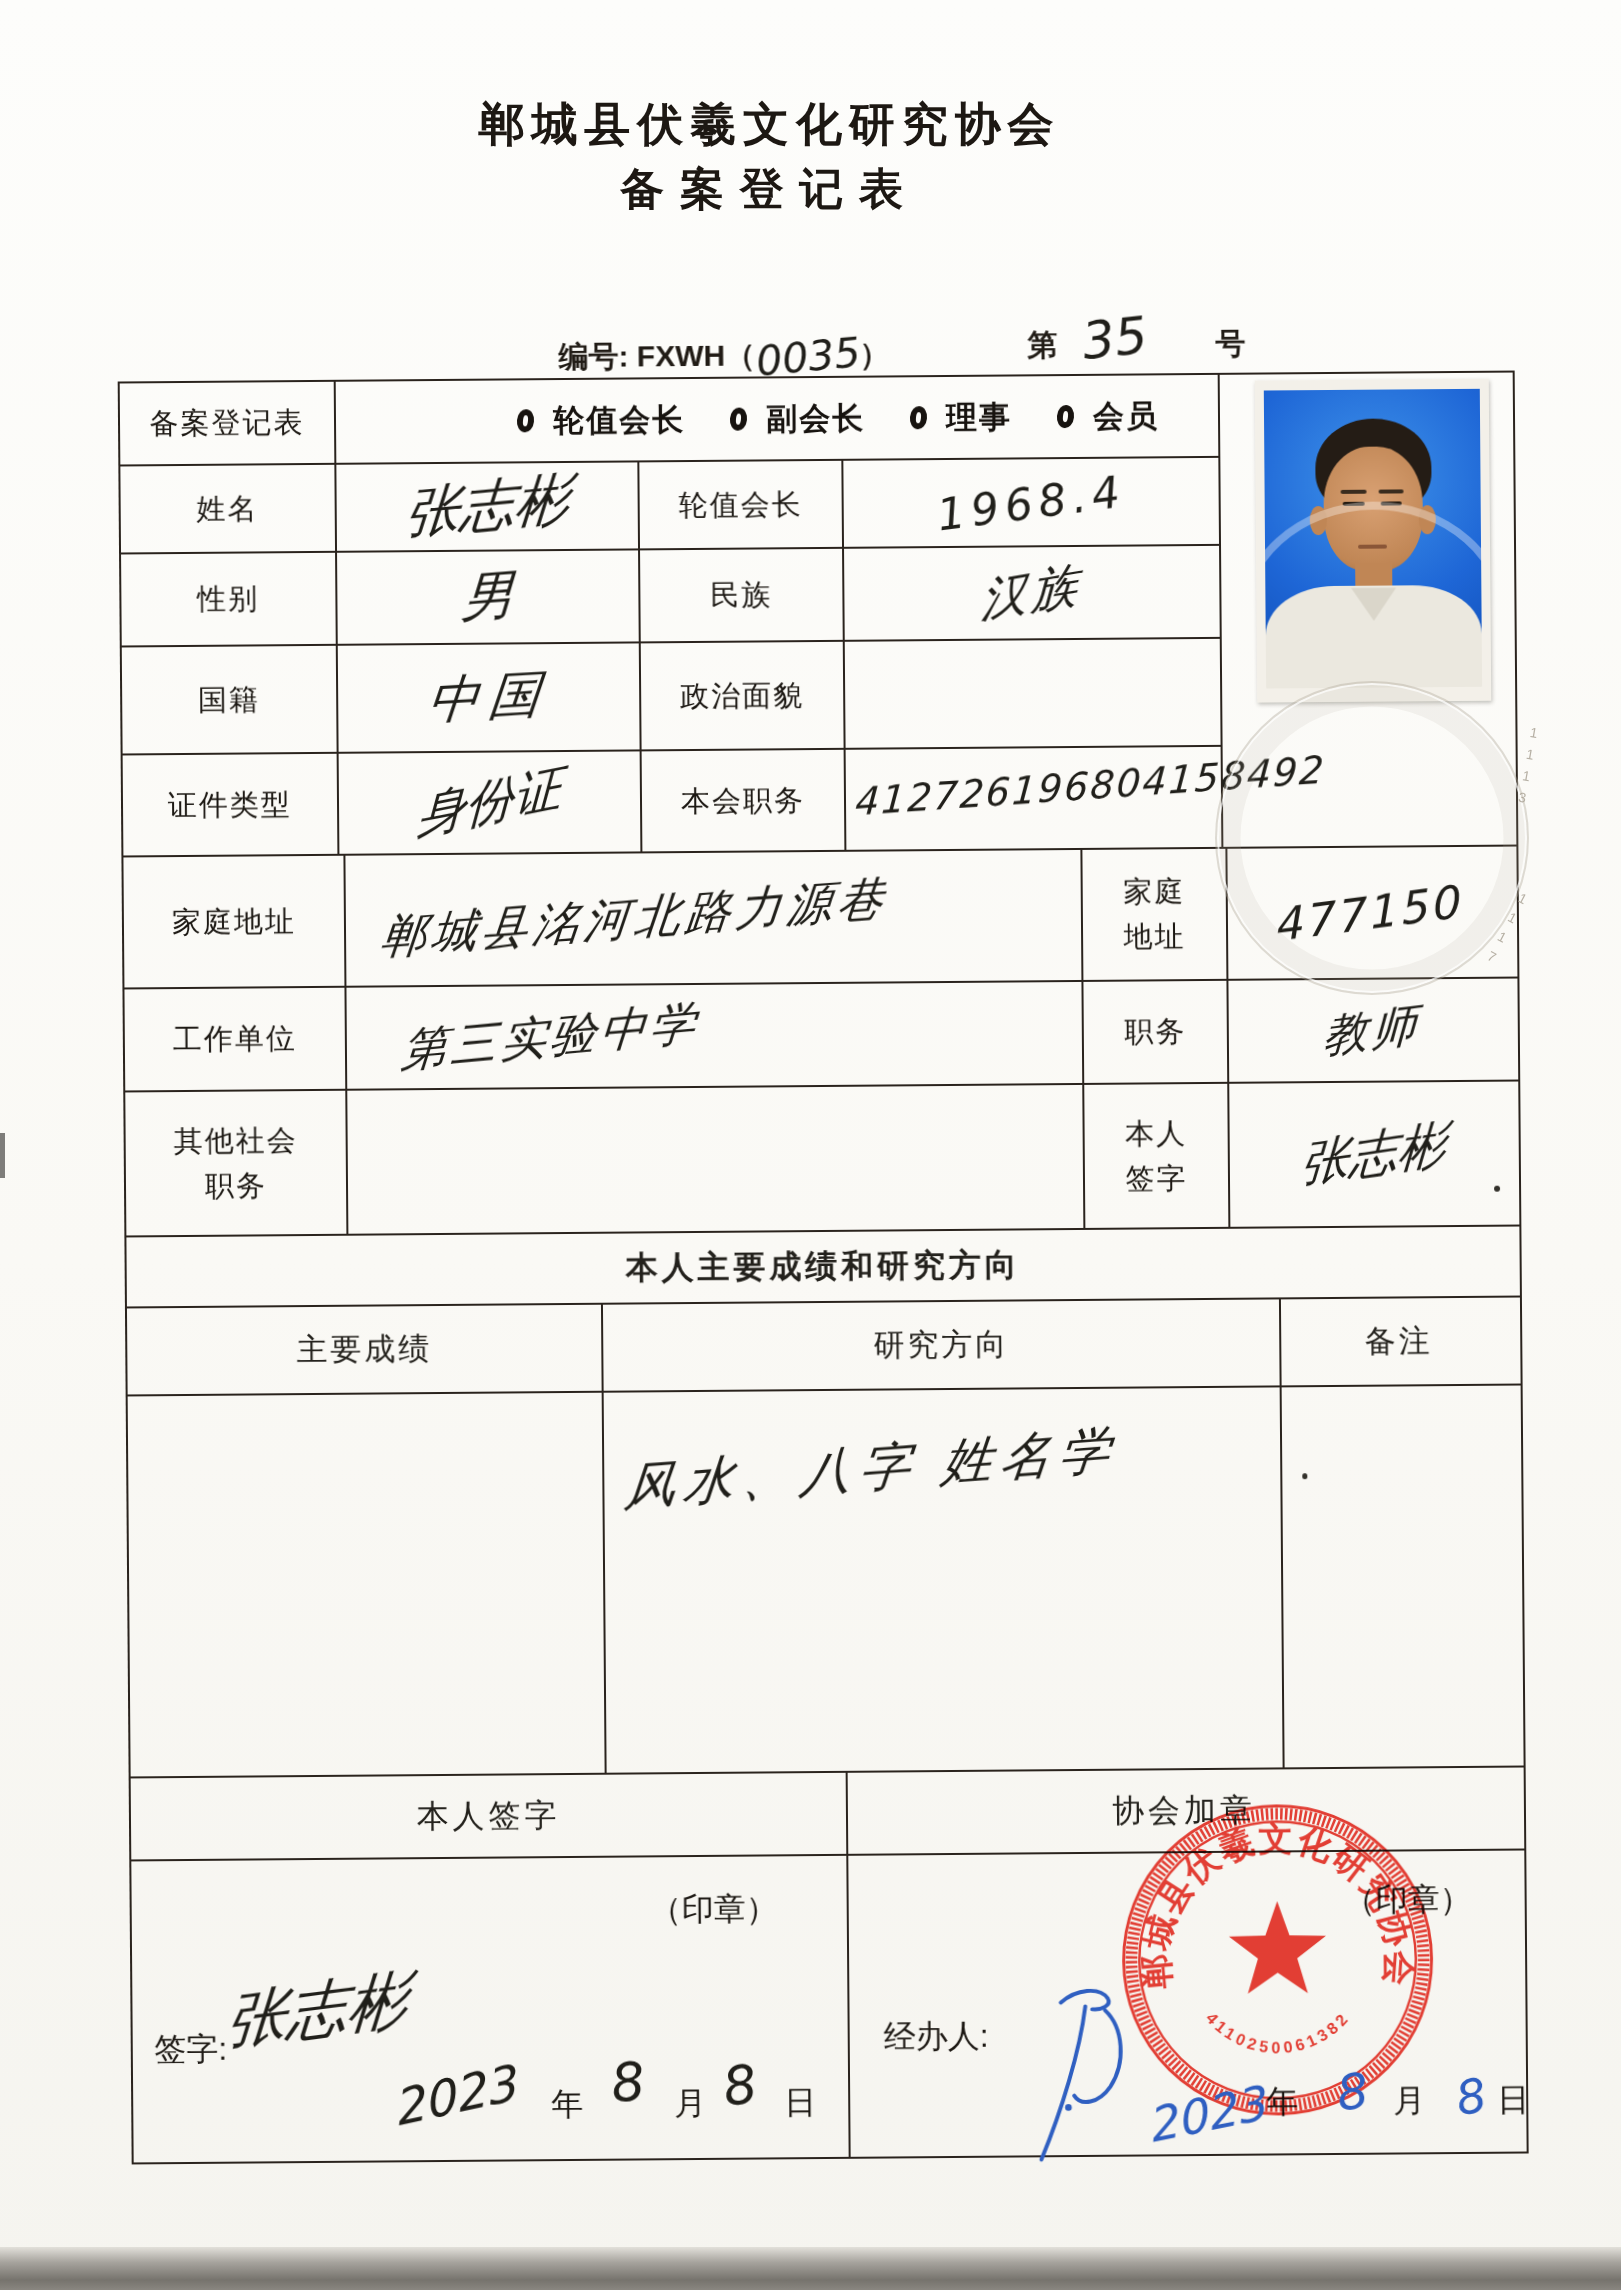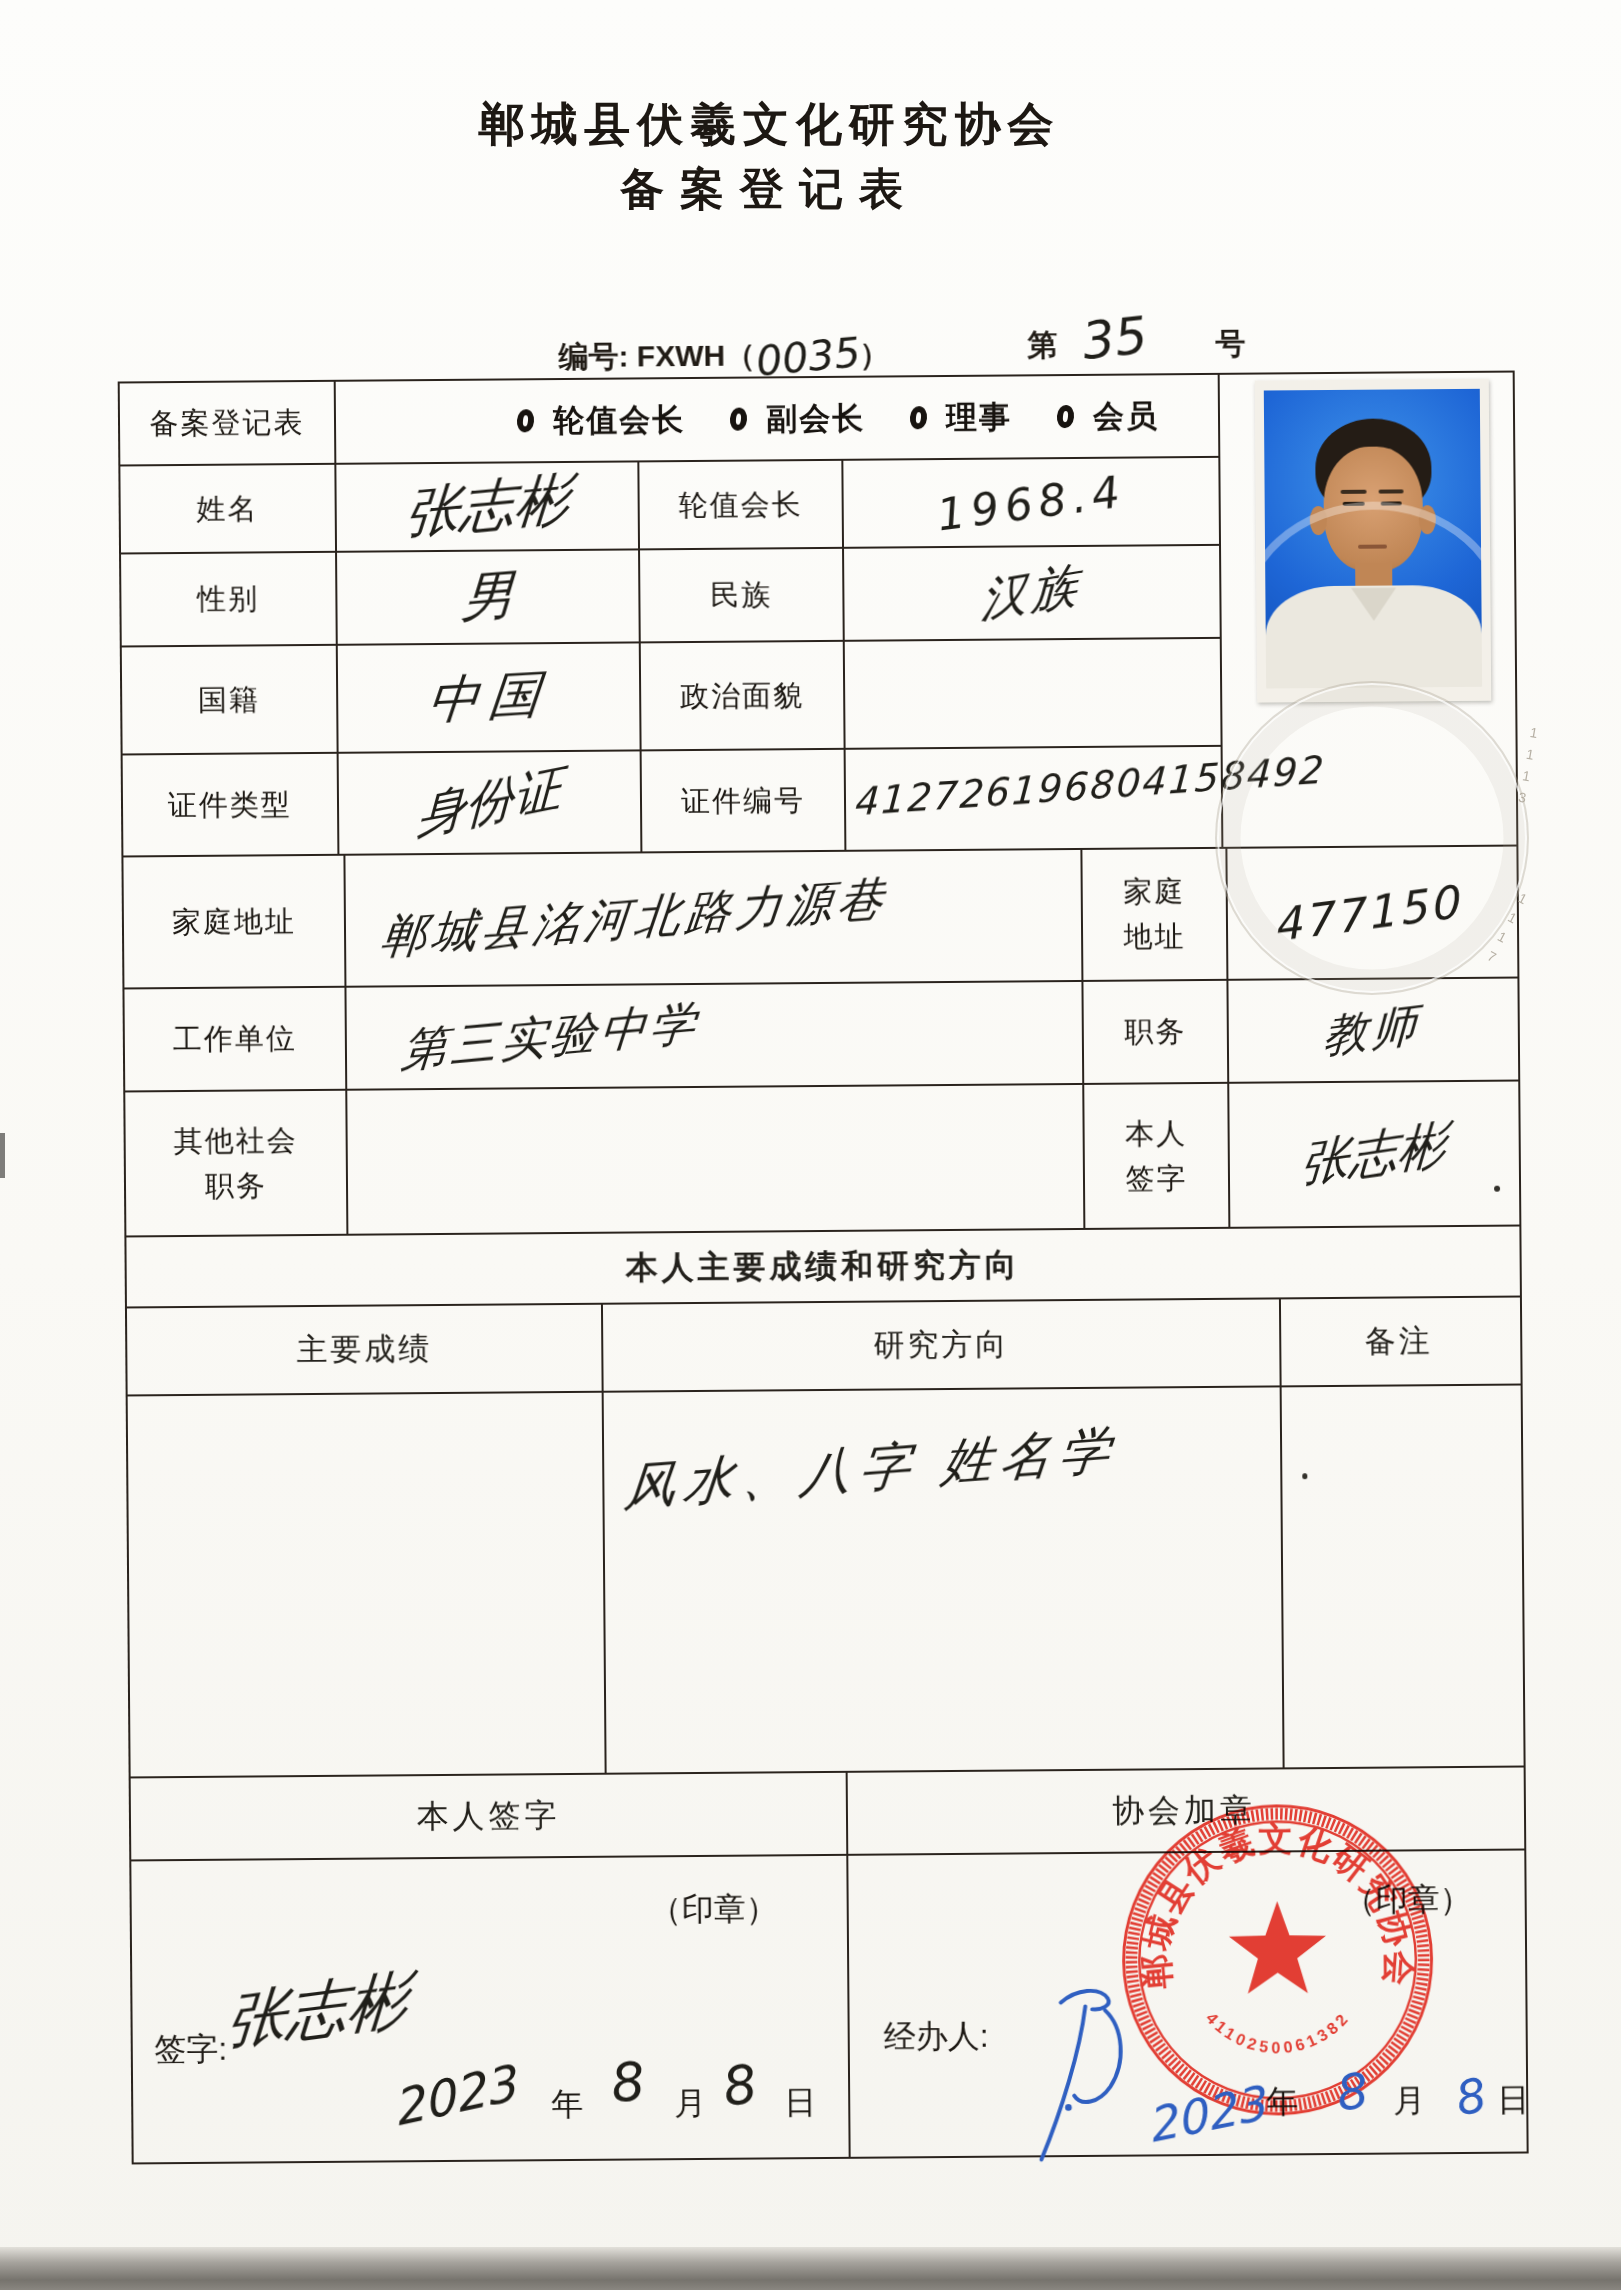--- a/index.html
+++ b/index.html
@@ -215,21 +215,21 @@
               </div>
           </div>
           <div class="row r5" style="border-bottom:none;">
             <div class="cell wA">
                 <span class="lbl">证件类型</span>
               </div>
             <div class="cell wB">
                 <span class="hw" style="font-size:49px; transform:rotate(-11deg) skewX(-14deg);">身份证</span>
               </div>
             <div class="cell wC">
-                <span class="lbl">证件编号</span>
+                <span class="lbl">本会职务</span>
               </div>
             <div class="cell wD" style="overflow:visible;">
               <span class="hw id-value" style="font-size:38px; transform:rotate(-3.5deg) skewX(-8deg); letter-spacing:2px;">412726196804158492</span>
             </div>
           </div>
         </div>
         <div class="photo-cell">
           <div class="photo">
             <div class="photo-img">
               <div class="hair"></div>

